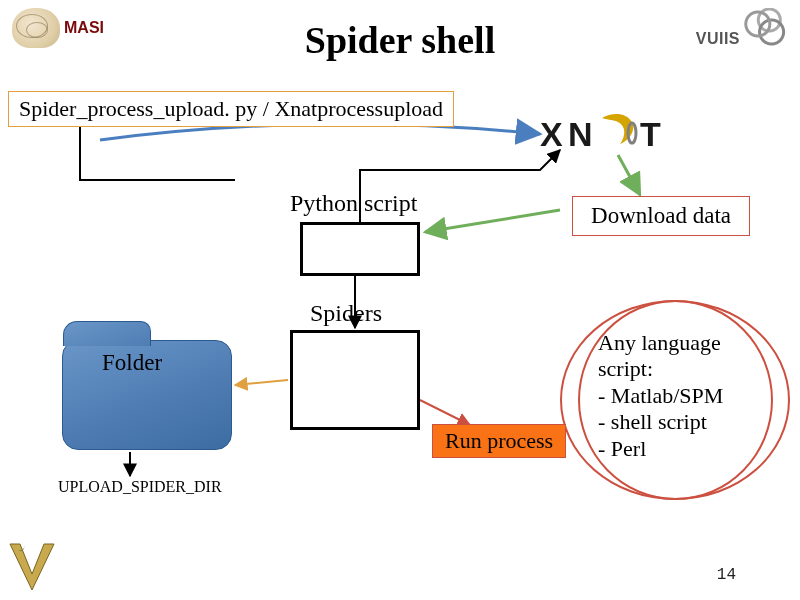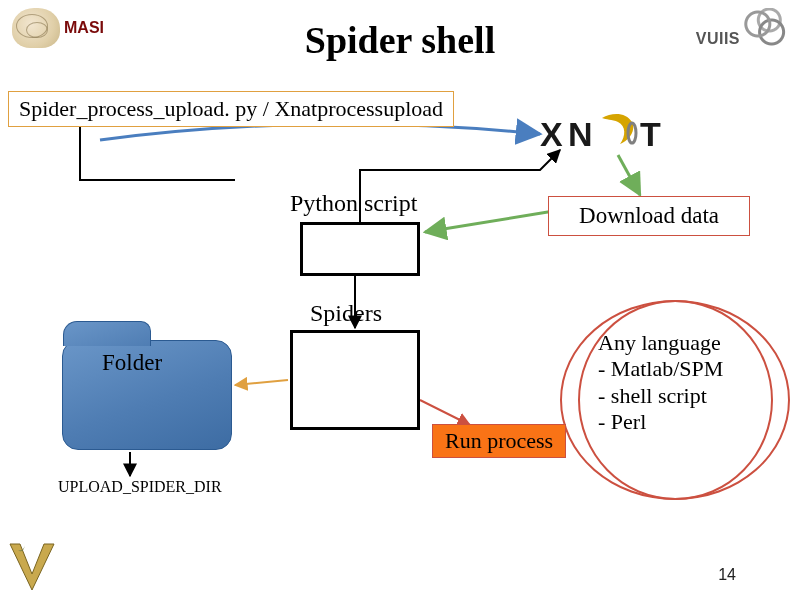--- a/index.html
+++ b/index.html
@@ -85,21 +85,21 @@
     left: 300px;
     width: 120px;
     height: 54px;
     border: 3px solid #000;
     background: #fff;
   }
   .download-box {
     position: absolute;
     top: 196px;
     right: 50px;
-    padding: 6px 30px;
+    padding: 6px 18px;
     border: 1.5px solid #cc5040;
     font-size: 23px;
     background: #fff;
     z-index: 3;
   }
   .spiders-label {
     position: absolute;
     top: 300px;
     left: 310px;
     font-size: 24px;
@@ -181,21 +181,21 @@
   }
   .oval-small {
     top: 300px; left: 578px;
     width: 195px; height: 200px;
   }
   .page-number {
     position: absolute;
     bottom: 16px;
     right: 64px;
     font-size: 16px;
-    font-family: Liberation Sans, sans-serif;
+    font-family: Liberation Mono, monospace;
     color: #222;
   }
   .v-logo {
     position: absolute;
     bottom: 6px;
     left: 6px;
     width: 52px; height: 56px;
   }
   
   svg.overlay {
@@ -282,20 +282,21 @@
 <div class="folder-label">Folder</div>
 
 <div class="upload-dir">UPLOAD_SPIDER_DIR</div>
 
 <div class="run-process-box">Run process</div>
 
 <div class="red-oval oval-big"></div>
 <div class="red-oval oval-small"></div>
 <div class="any-lang">
   <div>Any language</div>
+  <div>script:</div>
   <div> - Matlab/SPM</div>
   <div> - shell script</div>
   <div> - Perl</div>
 </div>
 
 <div class="page-number">14</div>
 
 <div class="v-logo">
   <svg viewBox="0 0 52 56" width="52" height="56">
     <path d="M4 6 L26 52 L48 6 L38 6 L26 36 L14 6 Z" fill="#c9a94e" stroke="#7a6520" stroke-width="1"></path>

